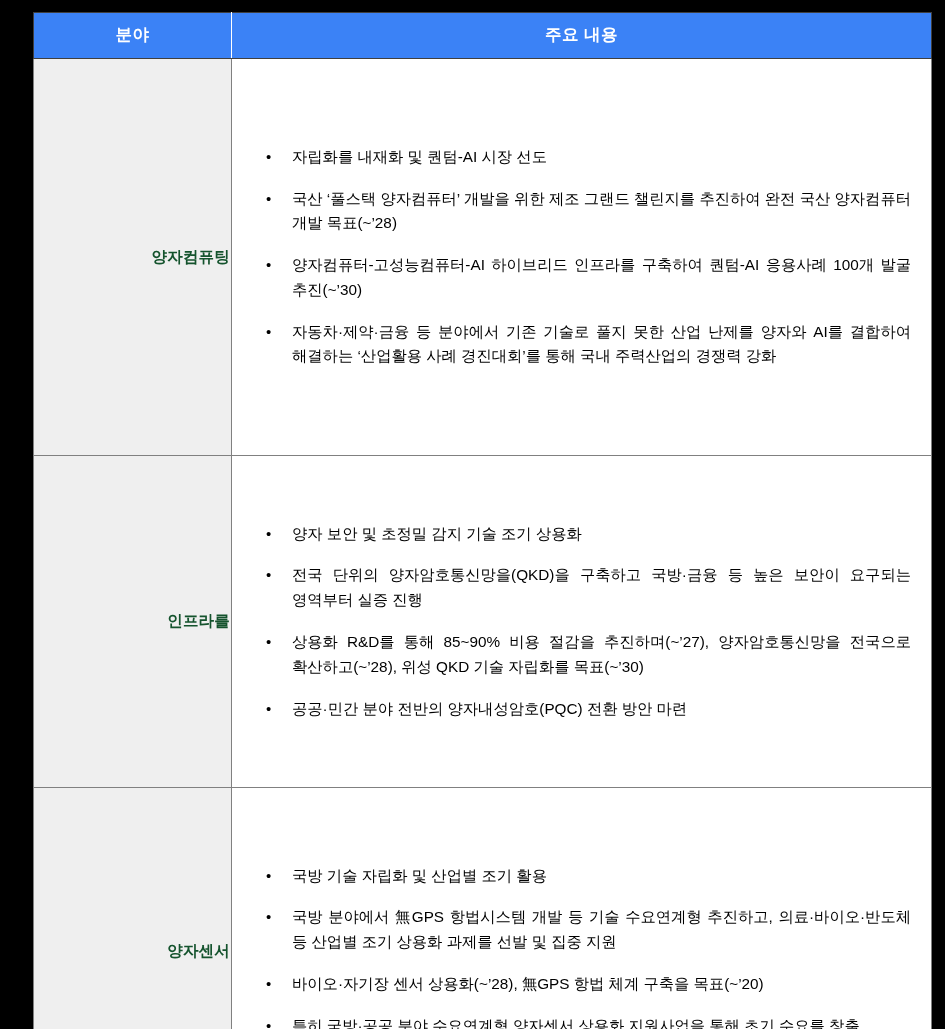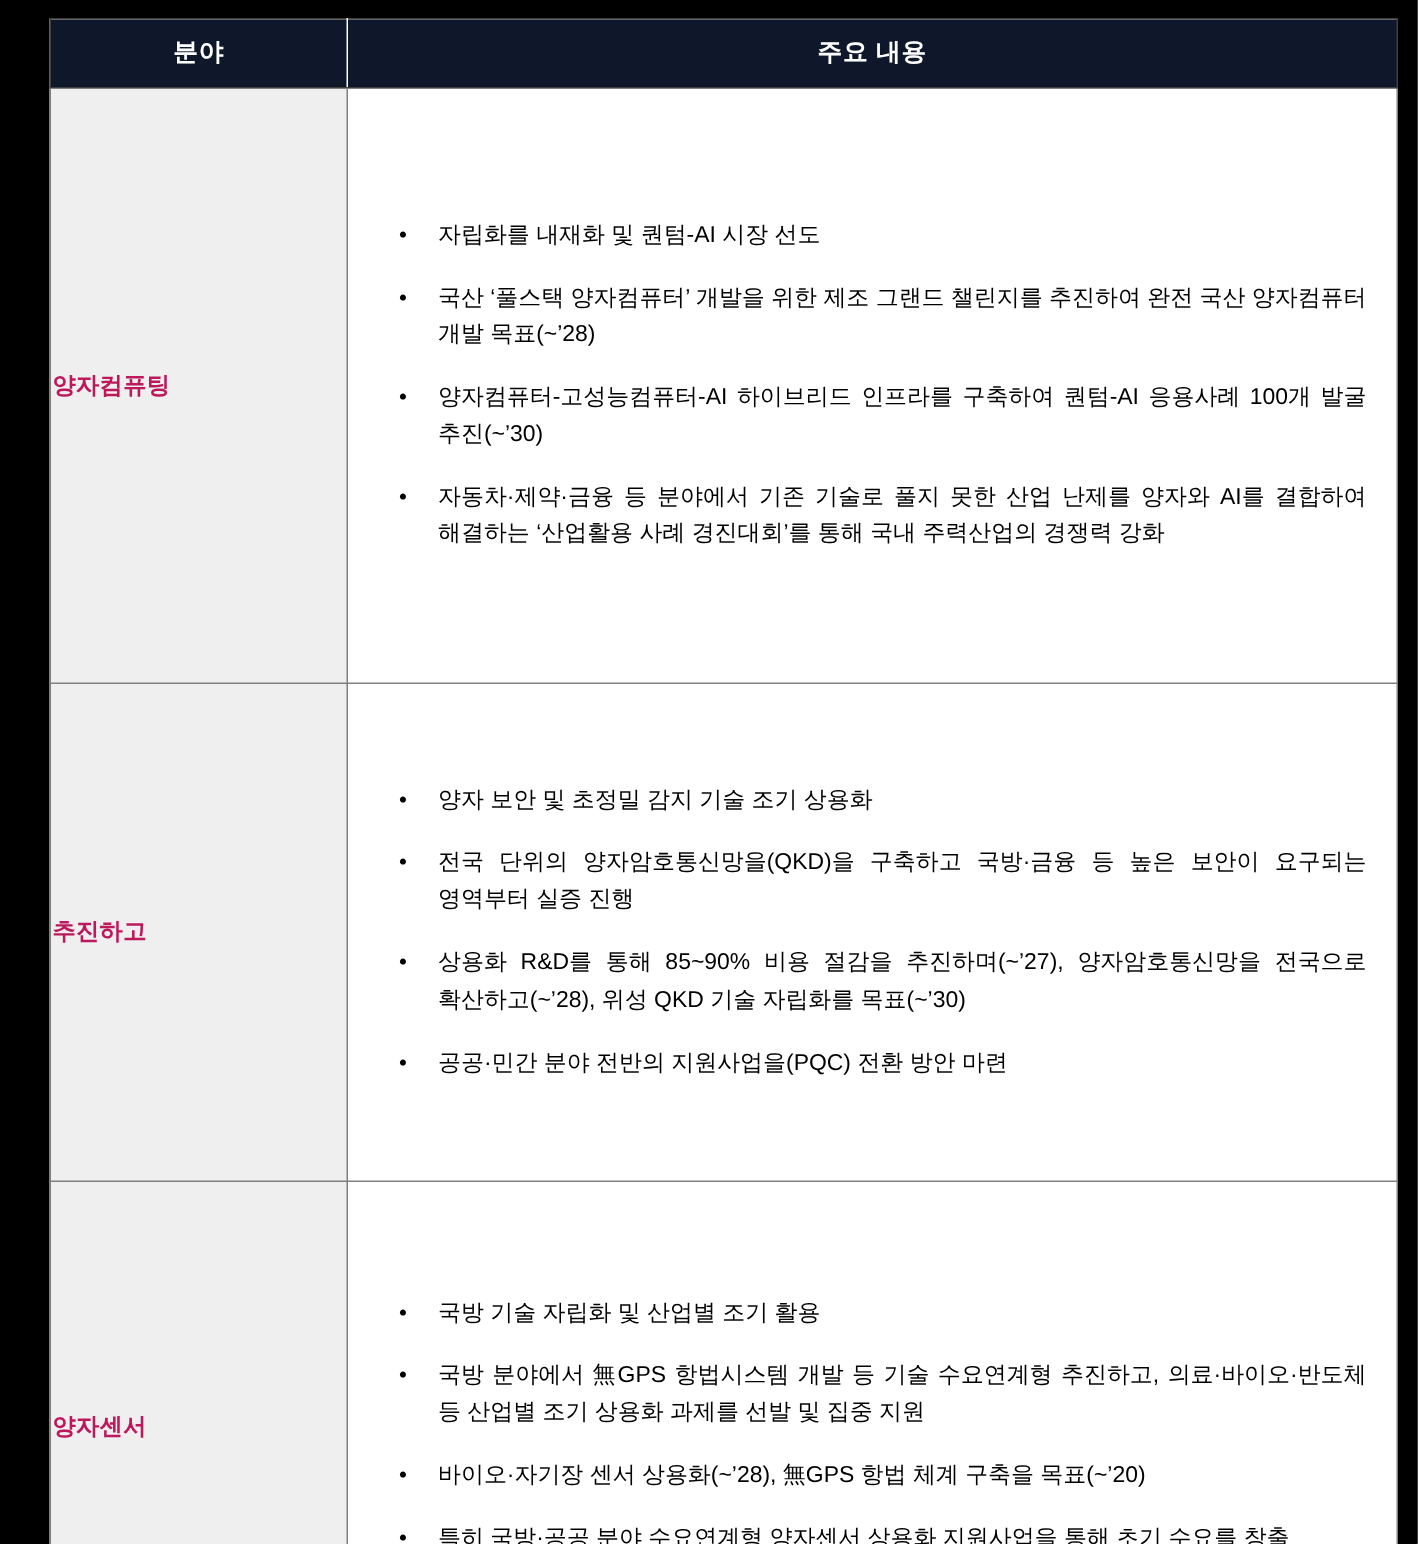--- a/index.html
+++ b/index.html
@@ -22,43 +22,43 @@
   }
   table.policy-table {
     border-collapse: collapse;
     width: 898px;
     table-layout: fixed;
   }
   table.policy-table col.col-field { width: 198px; }
   table.policy-table col.col-content { width: 700px; }
 
   thead th {
-    background: #0f172a;
+    background: #3b82f6;
     color: #ffffff;
     font-size: 16.5px;
     font-weight: bold;
     text-align: center;
     padding: 11px 0 12px 0;
     letter-spacing: 0.5px;
     border: 1px solid #3f3f3f;
   }
   thead th.th-field {
     border-right: 1px solid #ffffff;
   }
 
   tbody td {
     border: 1px solid #808080;
     vertical-align: middle;
   }
   td.field-cell {
     background: #efefef;
-    text-align: left;
+    text-align: right;
     font-size: 15.5px;
     font-weight: bold;
-    color: #be185d;
+    color: #14532d;
     letter-spacing: 0.2px;
   }
   td.content-cell {
     background: #ffffff;
     padding: 18px 20px 18px 26px;
   }
   ul.bullets {
     list-style: none;
     margin: 0;
     padding: 0;
@@ -111,27 +111,27 @@
           <ul class="bullets">
             <li><span class="bullet-dot">•</span><span>자립화를 내재화 및 퀀텀-AI 시장 선도</span></li>
             <li><span class="bullet-dot">•</span><span>국산 ‘풀스택 양자컴퓨터’ 개발을 위한 제조 그랜드 챌린지를 추진하여 완전 국산 양자컴퓨터 개발 목표(~’28)</span></li>
             <li><span class="bullet-dot">•</span><span>양자컴퓨터-고성능컴퓨터-AI 하이브리드 인프라를 구축하여 퀀텀-AI 응용사례 100개 발굴 추진(~’30)</span></li>
             <li><span class="bullet-dot">•</span><span>자동차·제약·금융 등 분야에서 기존 기술로 풀지 못한 산업 난제를 양자와 AI를 결합하여 해결하는 ‘산업활용 사례 경진대회’를 통해 국내 주력산업의 경쟁력 강화</span></li>
           </ul>
         </td>
       </tr>
 
       <tr class="row-quantum-comm">
-        <td class="field-cell">추진하고</td>
+        <td class="field-cell">인프라를</td>
         <td class="content-cell">
           <ul class="bullets">
             <li><span class="bullet-dot">•</span><span>양자 보안 및 초정밀 감지 기술 조기 상용화</span></li>
             <li><span class="bullet-dot">•</span><span>전국 단위의 양자암호통신망을(QKD)을 구축하고 국방·금융 등 높은 보안이 요구되는 영역부터 실증 진행</span></li>
             <li><span class="bullet-dot">•</span><span>상용화 R&amp;D를 통해 85~90% 비용 절감을 추진하며(~’27), 양자암호통신망을 전국으로 확산하고(~’28), 위성 QKD 기술 자립화를 목표(~’30)</span></li>
-            <li><span class="bullet-dot">•</span><span>공공·민간 분야 전반의 지원사업을(PQC) 전환 방안 마련</span></li>
+            <li><span class="bullet-dot">•</span><span>공공·민간 분야 전반의 양자내성암호(PQC) 전환 방안 마련</span></li>
           </ul>
         </td>
       </tr>
 
       <tr class="row-quantum-sensor">
         <td class="field-cell">양자센서</td>
         <td class="content-cell">
           <ul class="bullets">
             <li><span class="bullet-dot">•</span><span>국방 기술 자립화 및 산업별 조기 활용</span></li>
             <li><span class="bullet-dot">•</span><span>국방 분야에서 無GPS 항법시스템 개발 등 기술 수요연계형 추진하고, 의료·바이오·반도체 등 산업별 조기 상용화 과제를 선발 및 집중 지원</span></li>

